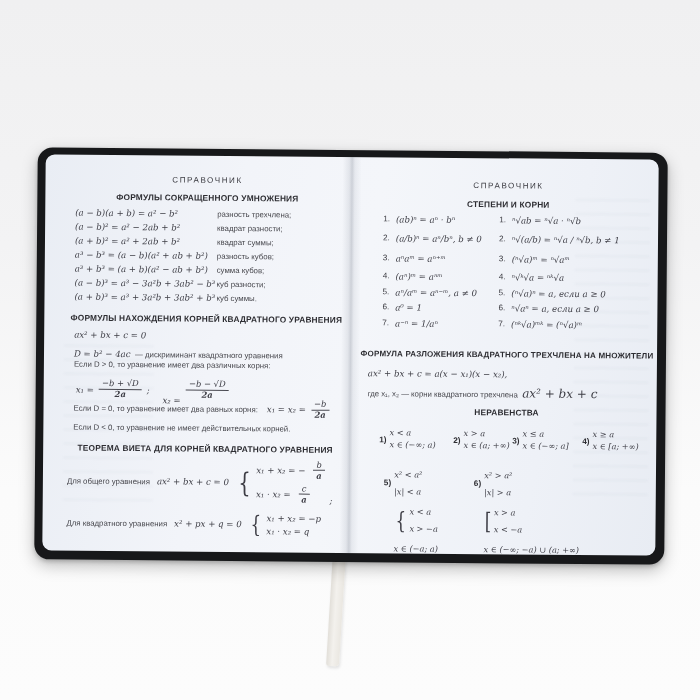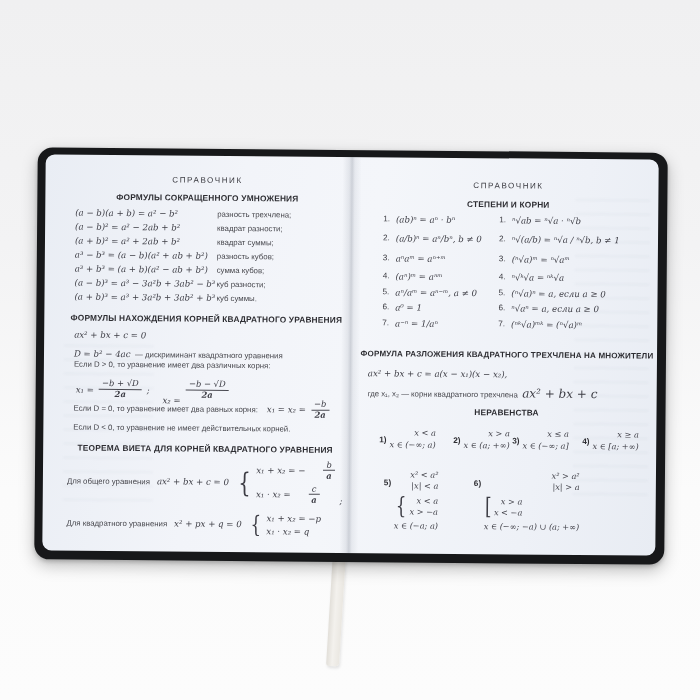--- a/index.html
+++ b/index.html
@@ -33,30 +33,30 @@
   .line{position:absolute;white-space:nowrap;}
   .frac{display:inline-flex;flex-direction:column;align-items:center;vertical-align:middle;margin:0 2px;
     font-family:"DejaVu Serif","Liberation Serif",serif;font-style:italic;font-size:8.4px;color:#3c3c44;}
   .frac .fnum{display:block;padding:0 3px;border-bottom:1px solid #4a4a52;line-height:1.15;}
   .frac .fden{display:block;line-height:1.15;padding-top:.5px;font-weight:bold;}
   .mathrow{position:absolute;display:flex;align-items:center;gap:3px;}
   .brace{font-family:"DejaVu Serif","Liberation Serif",serif;font-weight:200;color:#3c3c44;
     font-size:27px;line-height:1;transform:scaleX(.72);}
   .brace.small{font-size:23px;}
   .syscol{display:flex;flex-direction:column;gap:3px;}
-  .sysline{display:flex;align-items:center;gap:16px;}
+  .sysline{display:flex;align-items:center;gap:6px;}
   .pitem{position:absolute;display:flex;gap:6px;align-items:flex-start;}
   .pnum{font-size:8.2px;color:#3a3a40;}
   .iq{position:absolute;display:flex;gap:3px;align-items:center;}
   .iqn{font-weight:bold;font-size:8.2px;color:#2e2e33;margin-top:2px;}
   .iqcol{display:flex;flex-direction:column;gap:1px;}
-  .iqcol .fml{font-size:8.2px;line-height:10.5px;text-align:right;}
+  .iqcol .fml{font-size:8.2px;line-height:10.5px;}
   .sq{position:absolute;display:flex;gap:3px;align-items:flex-start;}
   .sq .iqn{margin-top:9px;}
-  .sq .iqcol{gap:0;}
+  .sq .iqcol{gap:6px;}
   .sq .fml{font-size:8.2px;line-height:11px;}
   .sysgrp{display:flex;align-items:center;gap:1px;margin:3px 0 3px 0;}
 </style>
 </head>
 <body>
 
 <div class="scene">
 
   <div class="ribbon"></div>
 

